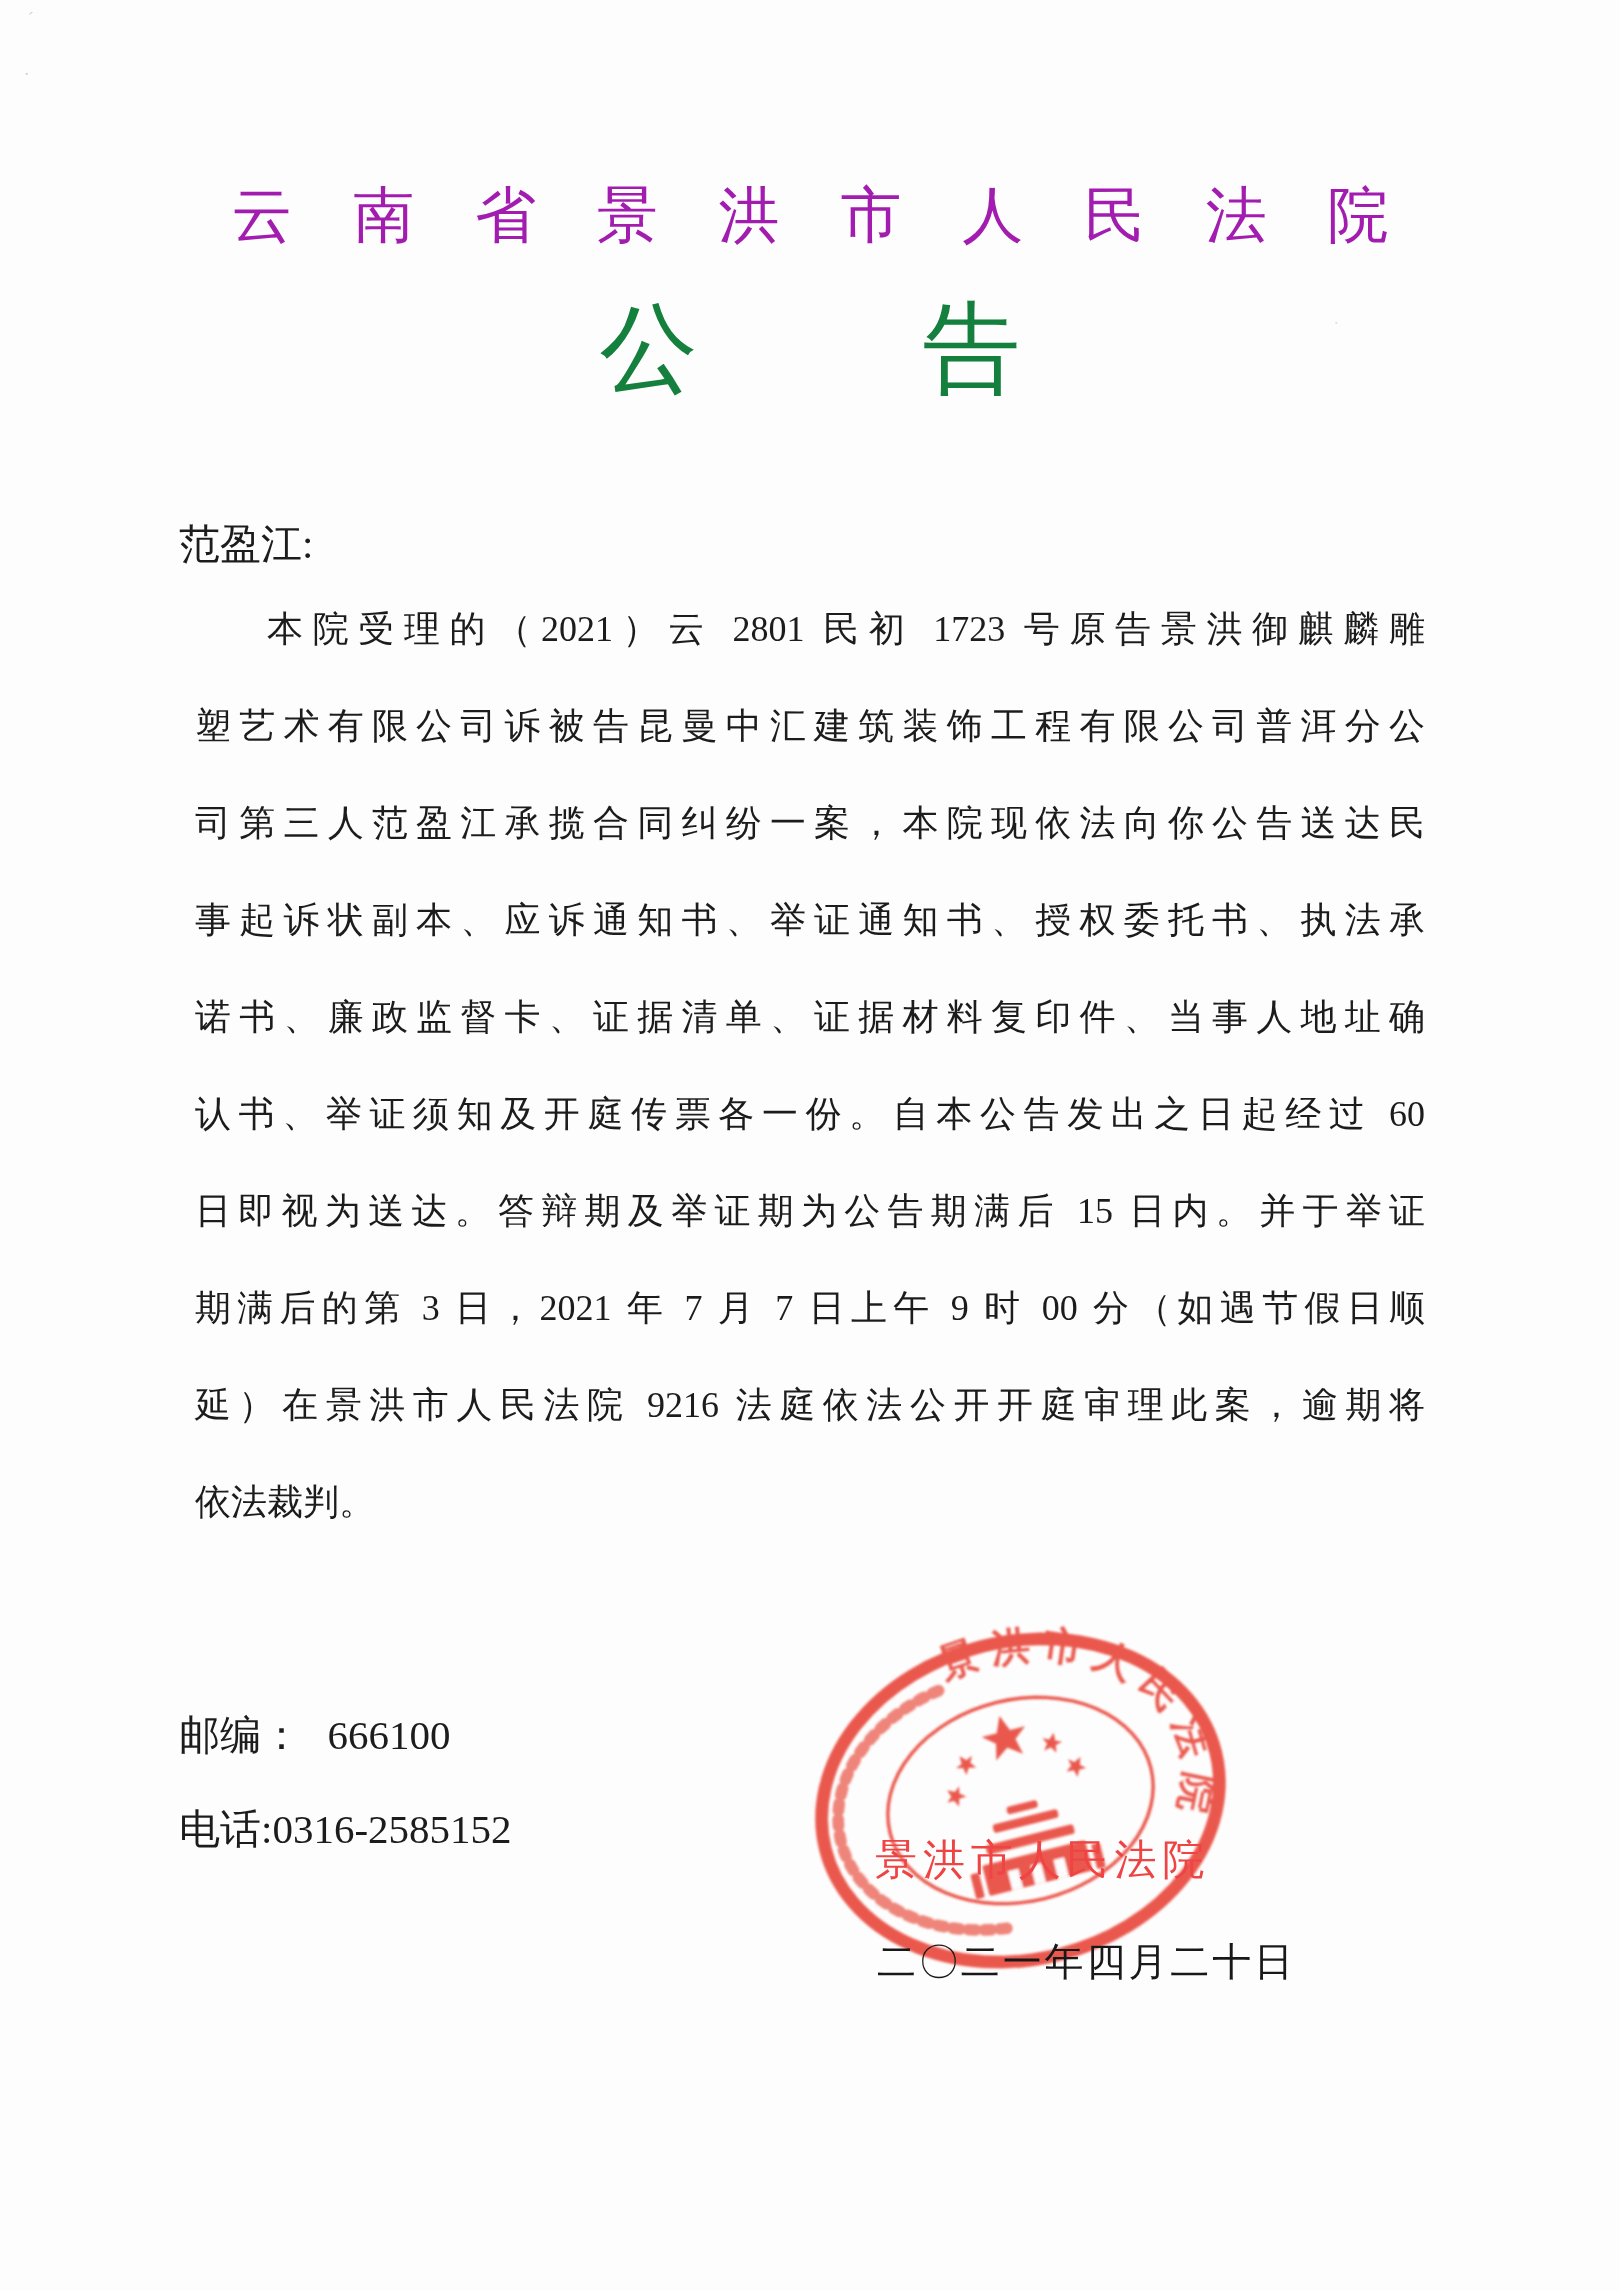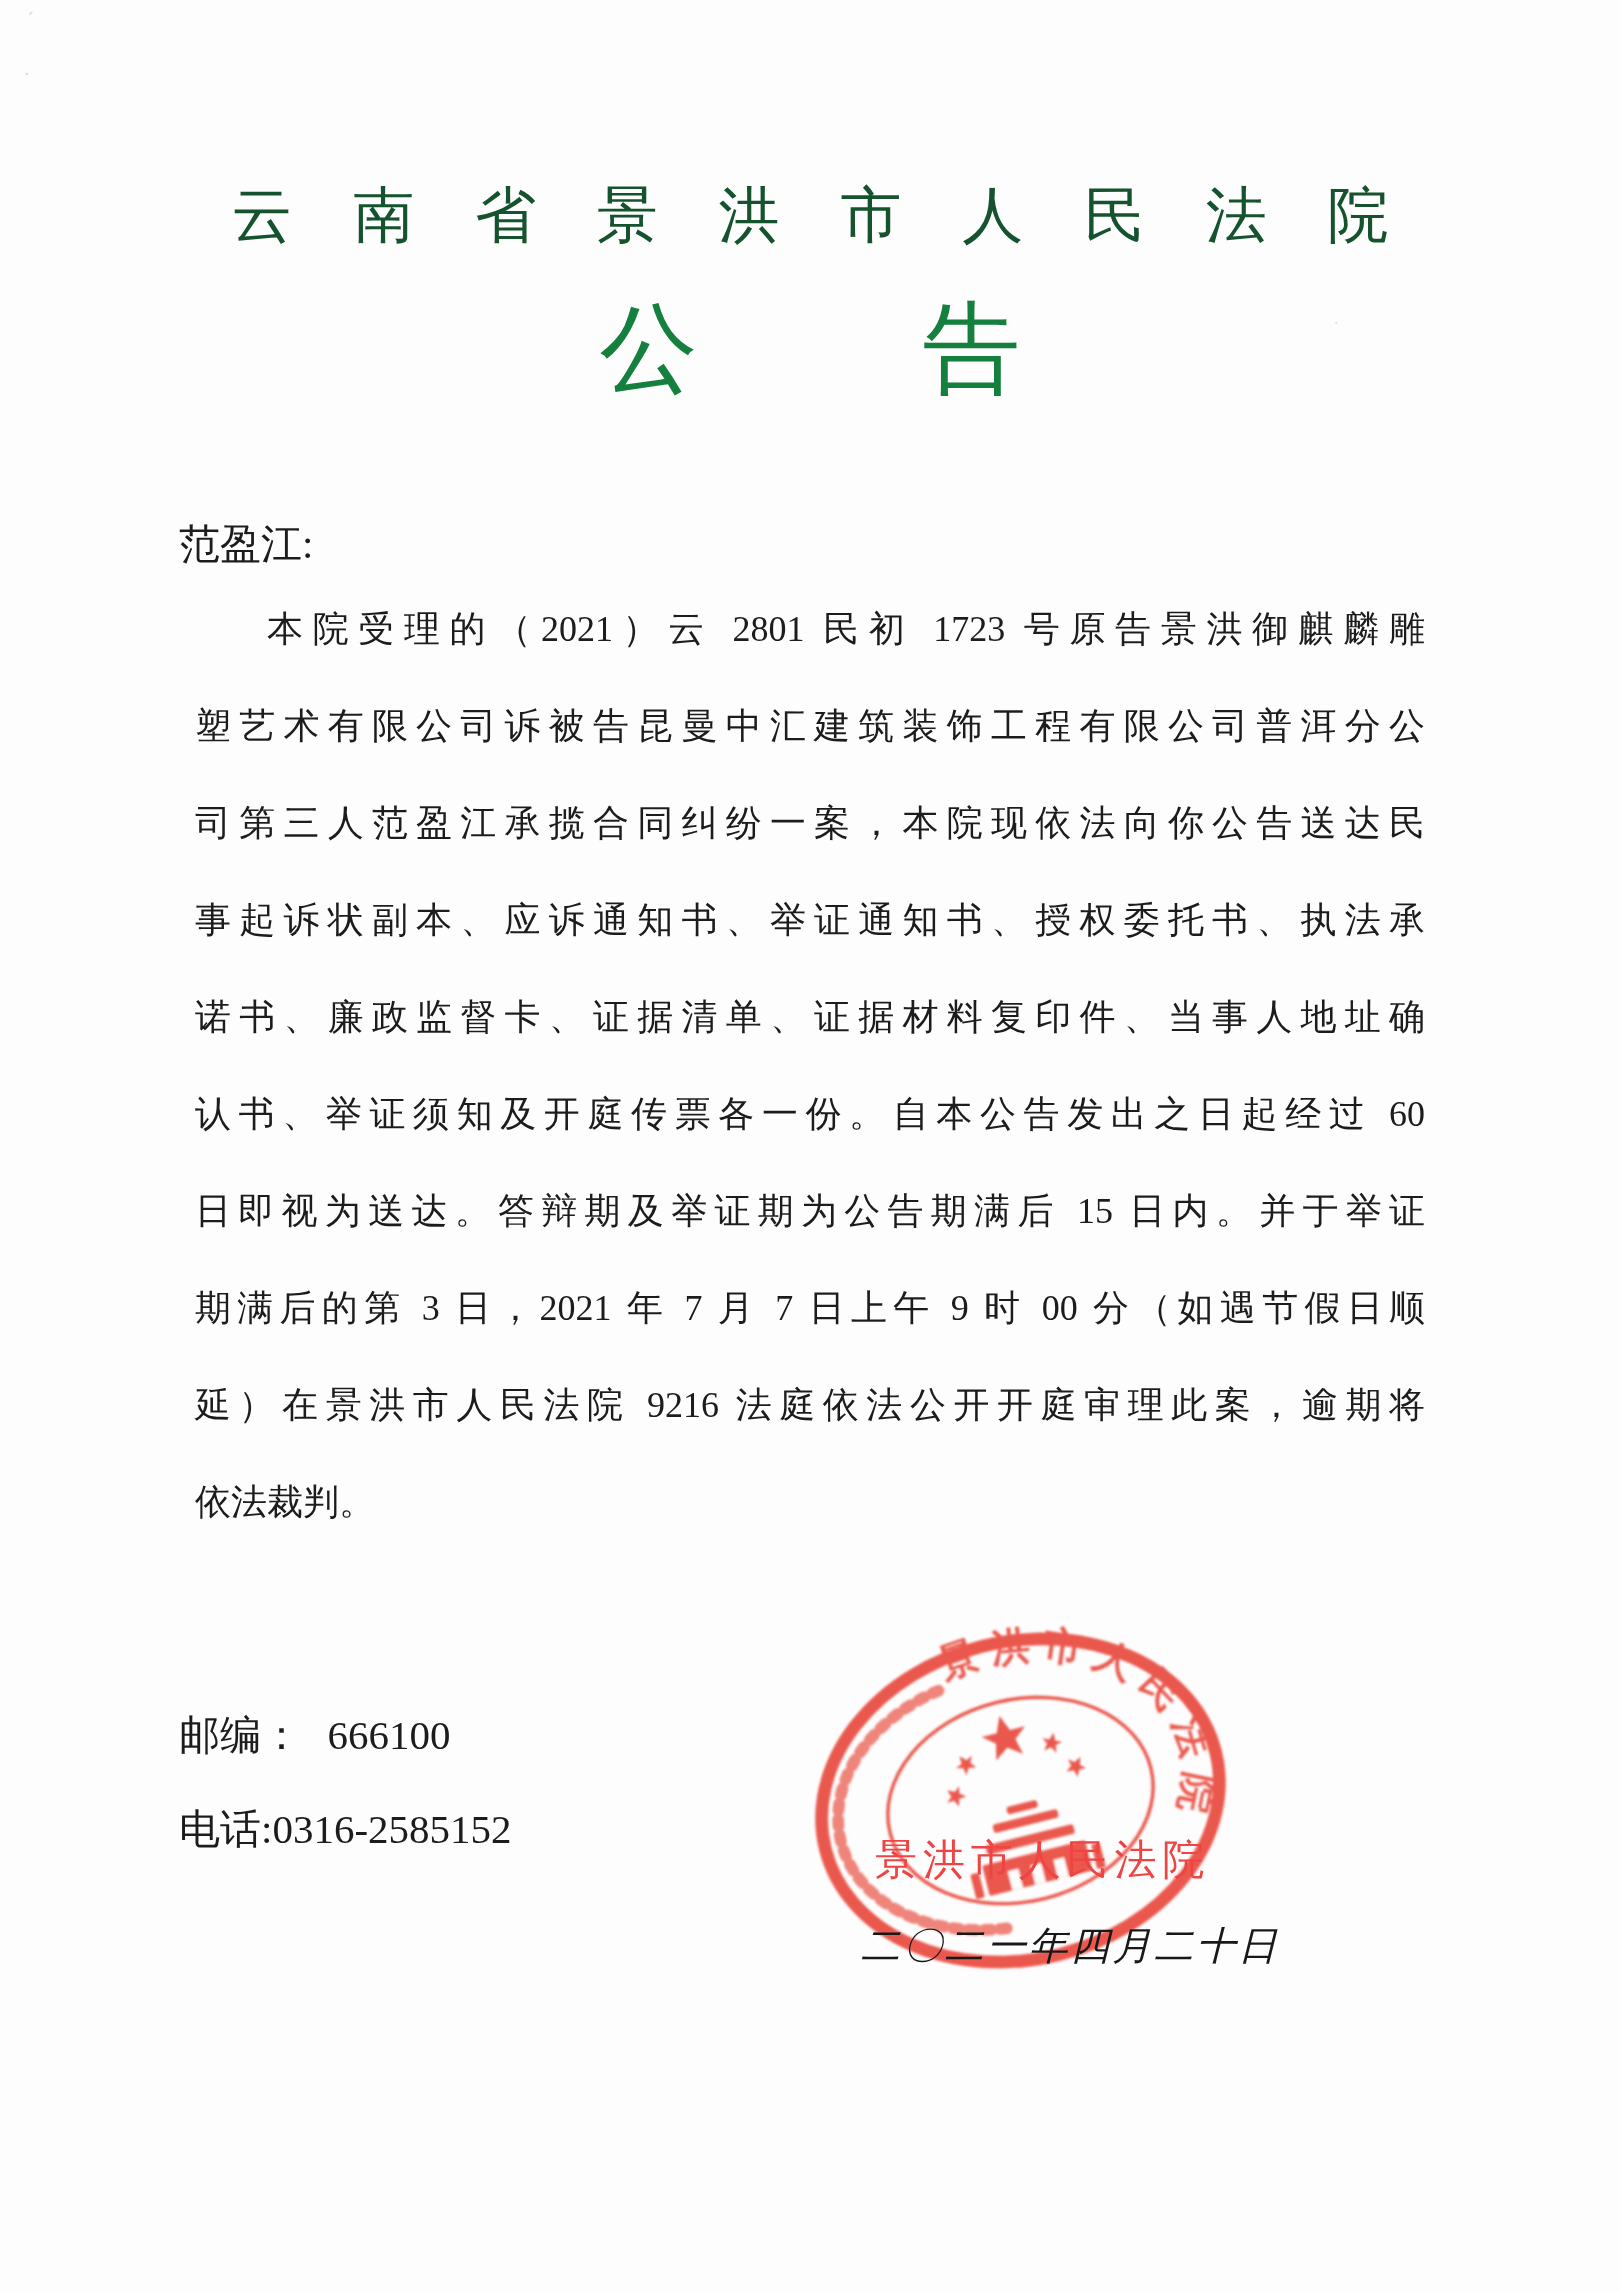--- a/index.html
+++ b/index.html
@@ -16,21 +16,21 @@
   .m1{left:27.4px;top:7.8px;}
   .m2{left:23.5px;top:63px;}
   .m3{left:1333px;top:312px;opacity:.35;}
 
   .court-title{
     margin:181px auto 0;
     width:1157px;
     font-size:61px;font-weight:400;line-height:1.15;
     text-align:justify;text-align-last:justify;
     white-space:nowrap;
-    color:#14532d;
+    color:#a21caf;
   }
   .doc-title{
     margin:45px auto 0;
     width:421px;
     font-size:98px;font-weight:400;line-height:1.1;
     text-align:justify;text-align-last:justify;
     color:#15803d;
   }
   .addressee{
     margin:116px 0 0 179px;
@@ -76,23 +76,22 @@
   }
 
   .signature{position:absolute;left:0;top:0;width:100%;}
   .sig-court{
     position:absolute;left:875px;top:1835px;
     margin:0;font-size:42px;letter-spacing:5.9px;line-height:1.2;
     color:#ef4444;
   }
   .sig-date{
     position:absolute;left:861px;top:1923px;
-    margin:0;font-size:39px;letter-spacing:2.9px;line-height:1.2;
+    margin:16px;font-size:39px;letter-spacing:2.9px;line-height:1.2;
     color:#181818;
-    font-style:italic;
   }
 </style>
 </head>
 <body>
 
 <div class="page">
 
   <span class="scan-mark m1">ˊ</span>
   <span class="scan-mark m2">·</span>
   <span class="scan-mark m3">·</span>

